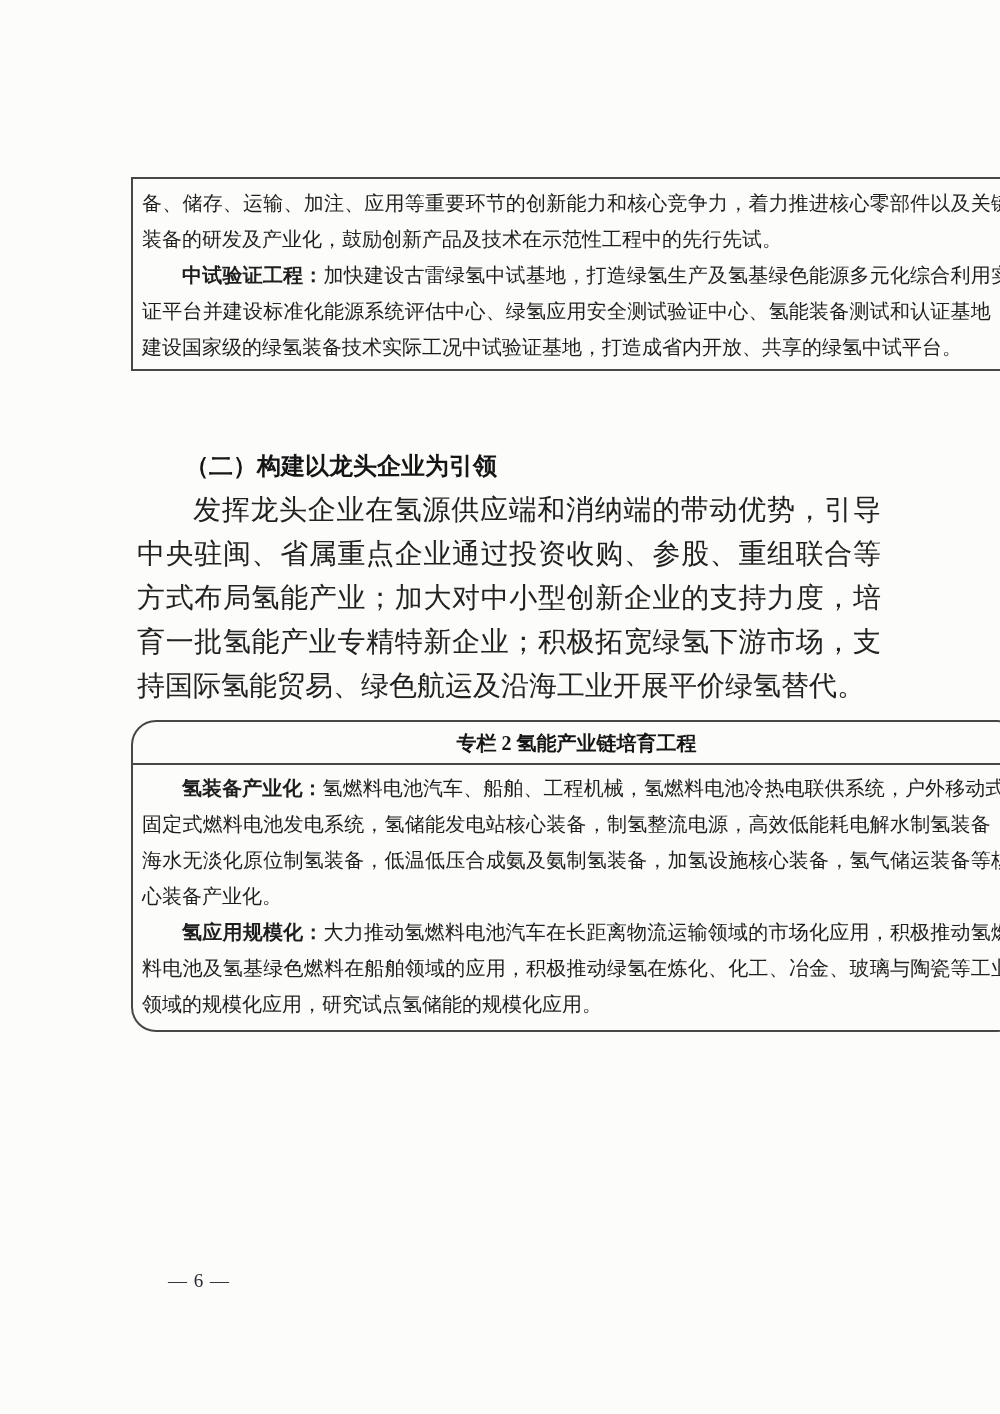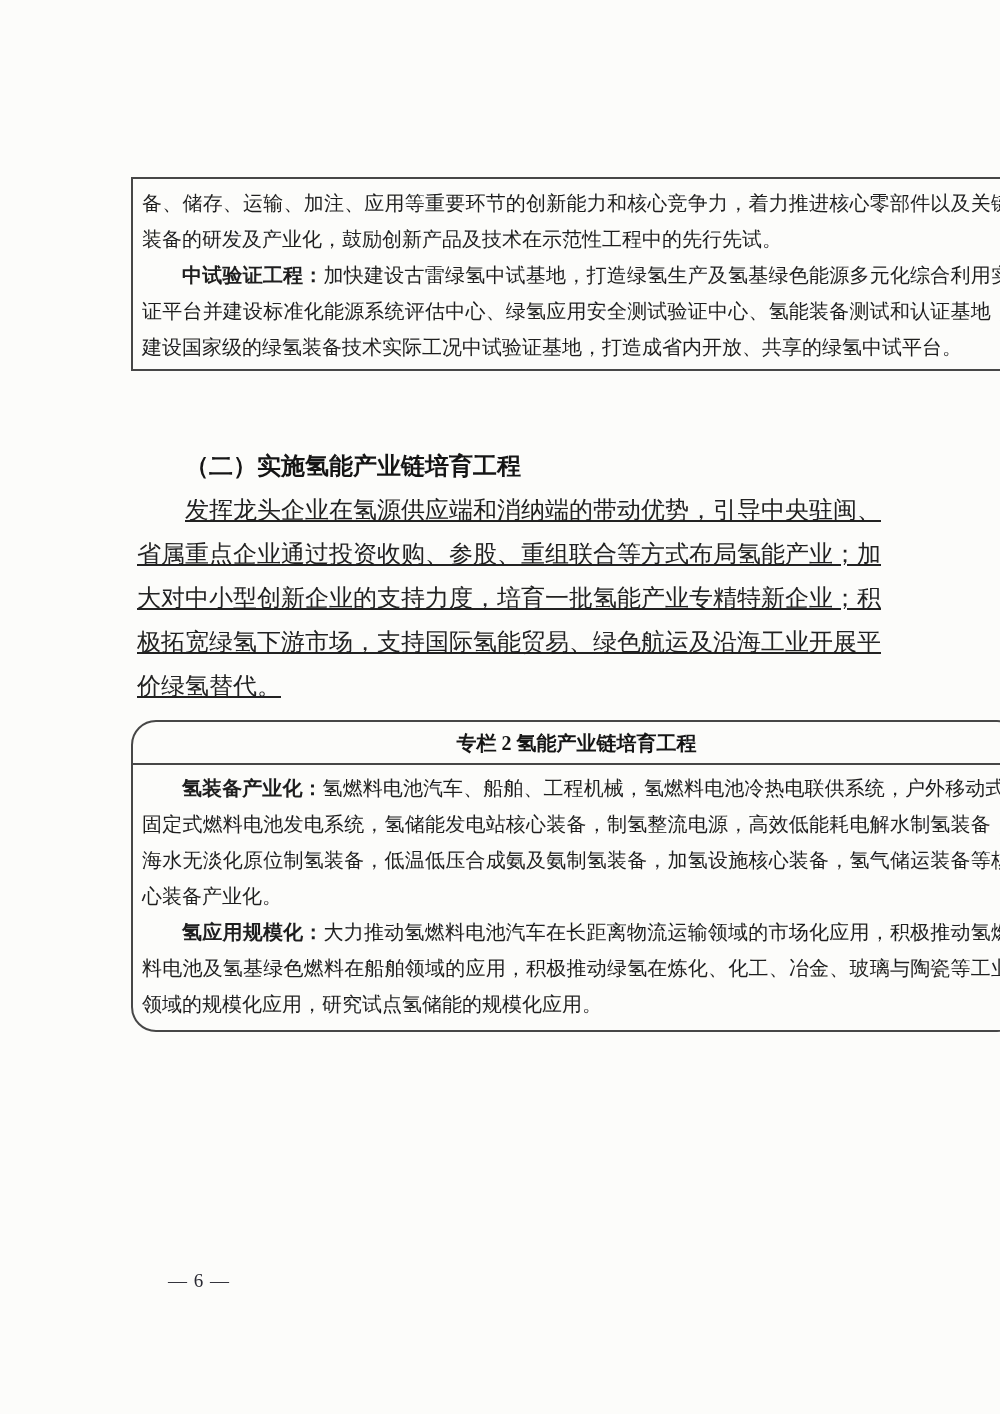--- a/index.html
+++ b/index.html
@@ -25,21 +25,21 @@
   .sec-heading{
     position:absolute;left:137px;margin:0;width:744px;
     font-size:24px;font-weight:bold;text-indent:2em;color:#151515;
     font-family:"Liberation Serif","DejaVu Serif",serif;
   }
   #sec2-heading{top:450px;}
   #sec3-heading{top:1180px;}
   
   #sec2-body{
     position:absolute;left:137px;top:488px;width:744px;margin:0;
-    font-size:24px;line-height:44px;text-align:justify;text-indent:2em;color:#222;text-decoration:underline;
+    font-size:28px;line-height:44px;text-align:justify;text-indent:2em;color:#222;
   }
   
   #box2{top:720px;border-radius:25px;}
   #box2-title{
     font-size:20px;font-weight:bold;text-align:center;
     padding:8px 0 6px 0;border-bottom:2px solid #474747;color:#151515;
   }
   #box2-content{
     padding:5px 9px 8px 9px;font-size:20px;line-height:36px;text-align:justify;
   }
@@ -53,21 +53,21 @@
 </head>
 <body>
 
 <div class="page">
 
   <div class="callout" id="box1">
     <p>备、储存、运输、加注、应用等重要环节的创新能力和核心竞争力，着力推进核心零部件以及关键装备的研发及产业化，鼓励创新产品及技术在示范性工程中的先行先试。</p>
     <p class="indent2"><span class="lead">中试验证工程：</span><span>加快建设古雷绿氢中试基地，打造绿氢生产及氢基绿色能源多元化综合利用实证平台并建设标准化能源系统评估中心、绿氢应用安全测试验证中心、氢能装备测试和认证基地，建设国家级的绿氢装备技术实际工况中试验证基地，打造成省内开放、共享的绿氢中试平台。</span></p>
   </div>
 
-  <h2 class="sec-heading" id="sec2-heading">（二）实施氢能产业链培育工程</h2>
+  <h2 class="sec-heading" id="sec2-heading">（二）构建以龙头企业为引领</h2>
 
   <p id="sec2-body">发挥龙头企业在氢源供应端和消纳端的带动优势，引导中央驻闽、省属重点企业通过投资收购、参股、重组联合等方式布局氢能产业；加大对中小型创新企业的支持力度，培育一批氢能产业专精特新企业；积极拓宽绿氢下游市场，支持国际氢能贸易、绿色航运及沿海工业开展平价绿氢替代。</p>
 
   <div class="callout" id="box2">
     <div id="box2-title">专栏 2 氢能产业链培育工程</div>
     <div id="box2-content">
       <p><span class="lead">氢装备产业化：</span><span>氢燃料电池汽车、船舶、工程机械，氢燃料电池冷热电联供系统，户外移动式/固定式燃料电池发电系统，氢储能发电站核心装备，制氢整流电源，高效低能耗电解水制氢装备，海水无淡化原位制氢装备，低温低压合成氨及氨制氢装备，加氢设施核心装备，氢气储运装备等核心装备产业化。</span></p>
       <p><span class="lead">氢应用规模化：</span><span>大力推动氢燃料电池汽车在长距离物流运输领域的市场化应用，积极推动氢燃料电池及氢基绿色燃料在船舶领域的应用，积极推动绿氢在炼化、化工、冶金、玻璃与陶瓷等工业领域的规模化应用，研究试点氢储能的规模化应用。</span></p>
     </div>
   </div>

